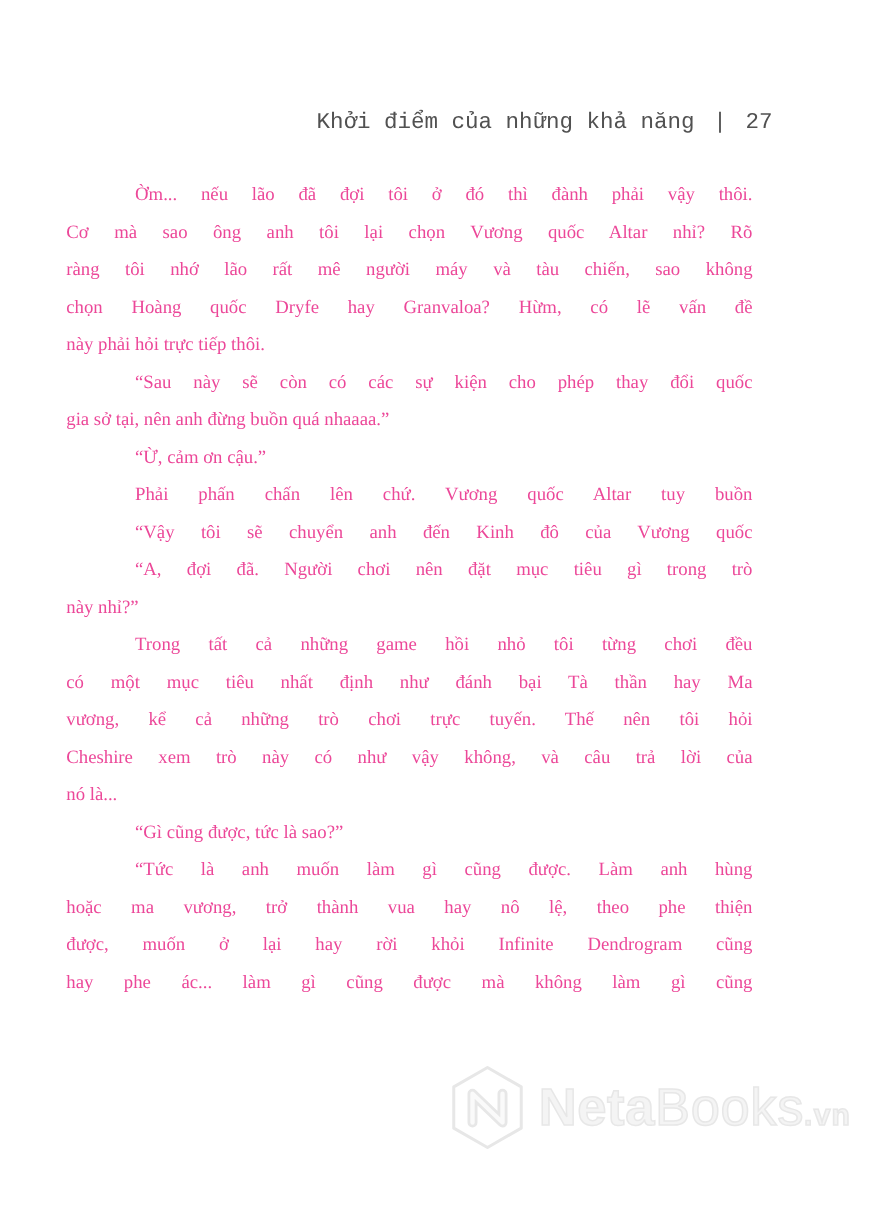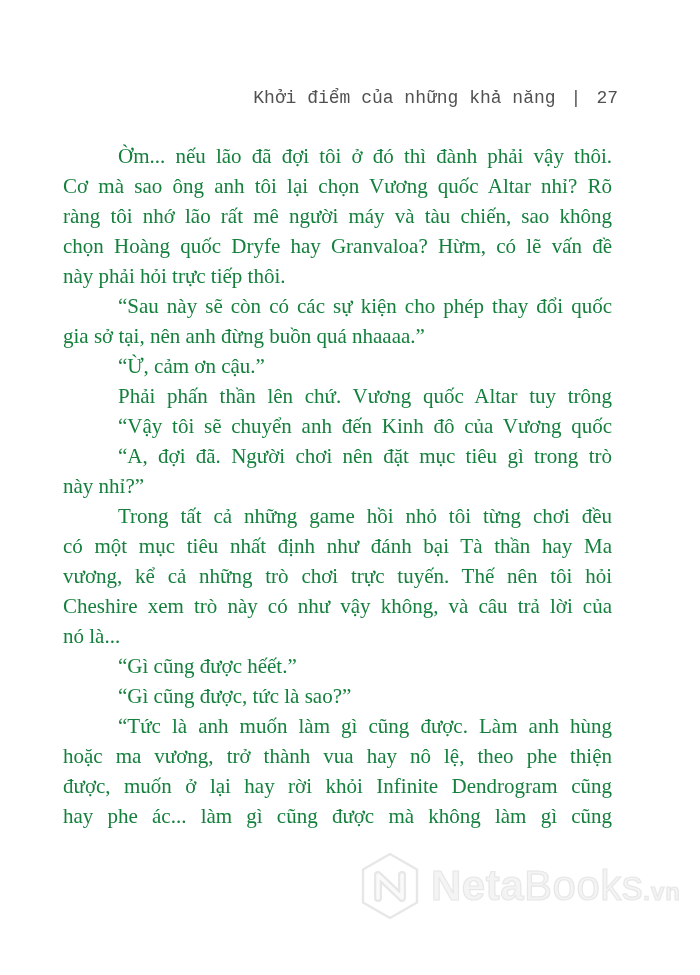--- a/index.html
+++ b/index.html
@@ -24,25 +24,25 @@
     font-family: "Liberation Mono", monospace;
     font-size: 18px;
     color: #515151;
     white-space: nowrap;
   }
 
   
   .body-text {
     position: absolute;
     top: 141px;
-    left: 63px;
+    left: 53px;
     width: 549px;
-    font-size: 21px;
+    font-size: 15px;
     line-height: 30px;
-    color: #15803d;
+    color: #ec4899;
     z-index: 2;
   }
   .line {
     height: 30px;
     box-sizing: border-box;
     text-align: justify;
     white-space: normal;
     overflow: visible;
   }
   .line.fill { text-align-last: justify; }
@@ -87,30 +87,29 @@
 
   <div class="body-text">
       <div class="line indent fill">Ờm... nếu lão đã đợi tôi ở đó thì đành phải vậy thôi.</div>
       <div class="line fill">Cơ mà sao ông anh tôi lại chọn Vương quốc Altar nhỉ? Rõ</div>
       <div class="line fill">ràng tôi nhớ lão rất mê người máy và tàu chiến, sao không</div>
       <div class="line fill">chọn Hoàng quốc Dryfe hay Granvaloa? Hừm, có lẽ vấn đề</div>
       <div class="line">này phải hỏi trực tiếp thôi.</div>
       <div class="line indent fill">“Sau này sẽ còn có các sự kiện cho phép thay đổi quốc</div>
       <div class="line">gia sở tại, nên anh đừng buồn quá nhaaaa.”</div>
       <div class="line indent">“Ừ, cảm ơn cậu.”</div>
-      <div class="line indent fill">Phải phấn thần lên chứ. Vương quốc Altar tuy trông</div>
+      <div class="line indent fill">Phải phấn chấn lên chứ. Vương quốc Altar tuy buồn</div>
       <div class="line indent fill">“Vậy tôi sẽ chuyển anh đến Kinh đô của Vương quốc</div>
       <div class="line indent fill">“A, đợi đã. Người chơi nên đặt mục tiêu gì trong trò</div>
       <div class="line">này nhỉ?”</div>
       <div class="line indent fill">Trong tất cả những game hồi nhỏ tôi từng chơi đều</div>
       <div class="line fill">có một mục tiêu nhất định như đánh bại Tà thần hay Ma</div>
       <div class="line fill">vương, kể cả những trò chơi trực tuyến. Thế nên tôi hỏi</div>
       <div class="line fill">Cheshire xem trò này có như vậy không, và câu trả lời của</div>
       <div class="line">nó là...</div>
-      <div class="line indent">“Gì cũng được hếết.”</div>
       <div class="line indent">“Gì cũng được, tức là sao?”</div>
       <div class="line indent fill">“Tức là anh muốn làm gì cũng được. Làm anh hùng</div>
       <div class="line fill">hoặc ma vương, trở thành vua hay nô lệ, theo phe thiện</div>
       <div class="line fill">được, muốn ở lại hay rời khỏi Infinite Dendrogram cũng</div>
       <div class="line fill">hay phe ác... làm gì cũng được mà không làm gì cũng</div>
     </div>
 
   <div class="watermark">
     <svg class="wm-logo" width="64" height="70" viewBox="0 0 64 70" aria-hidden="true">
       <polygon points="32,3 59,18.5 59,51.5 32,67 5,51.5 5,18.5" fill="none" stroke="#e7e7e7" stroke-width="2.4" stroke-linejoin="round"></polygon>

